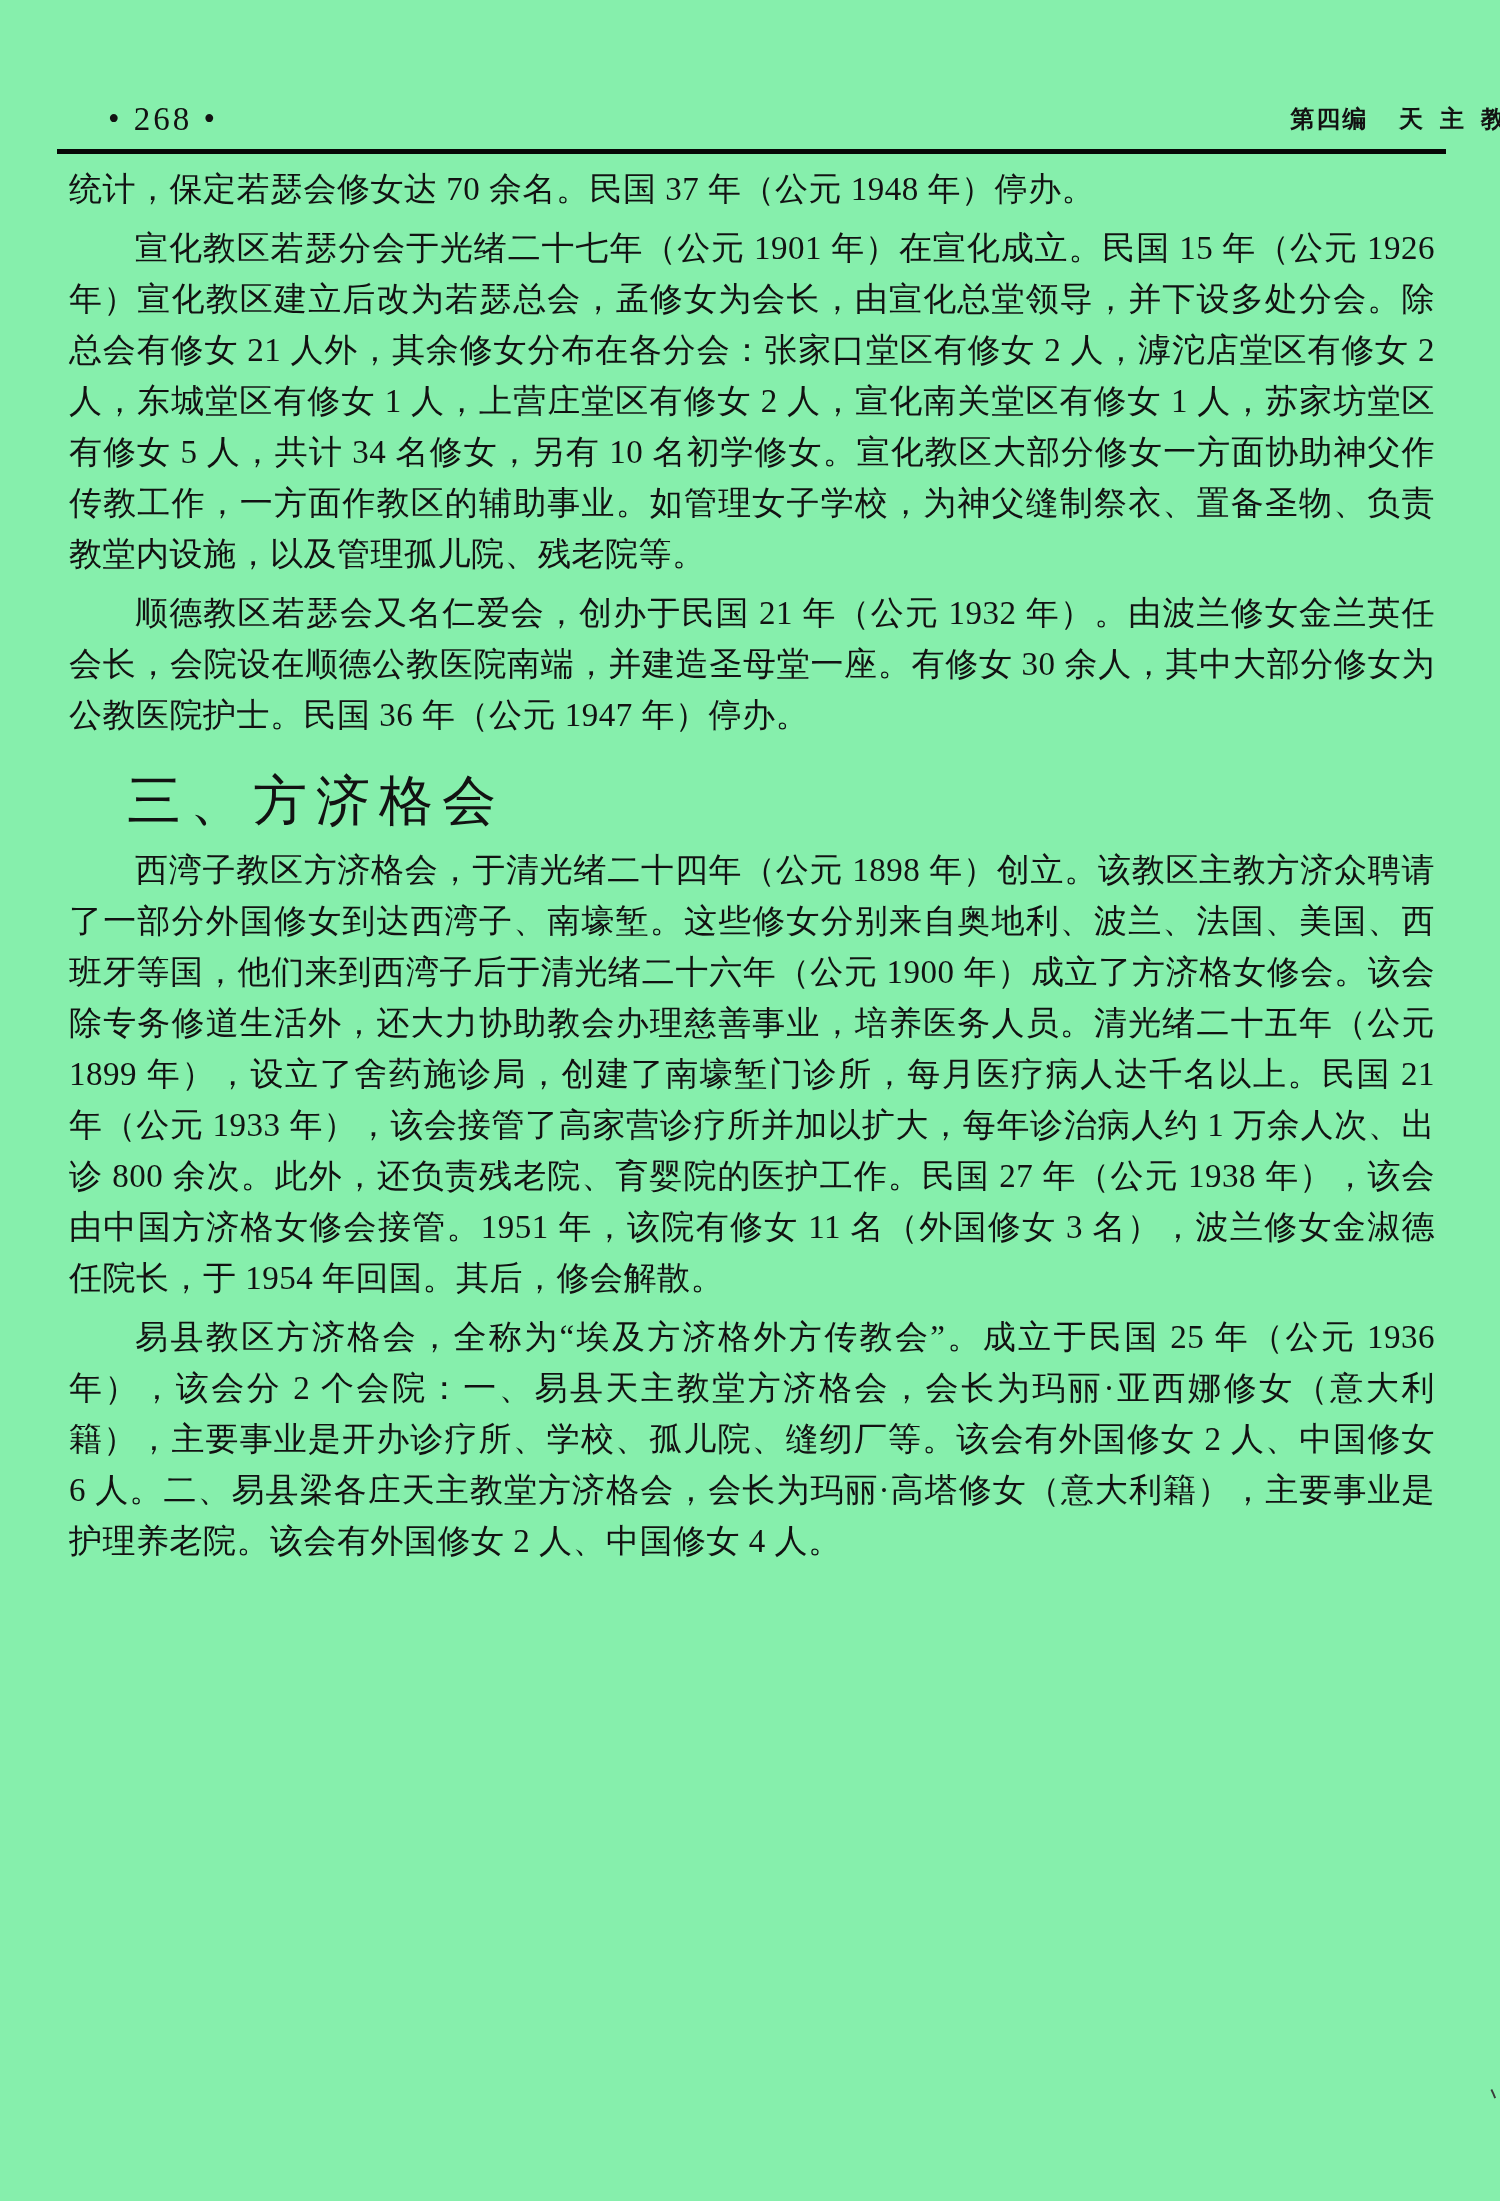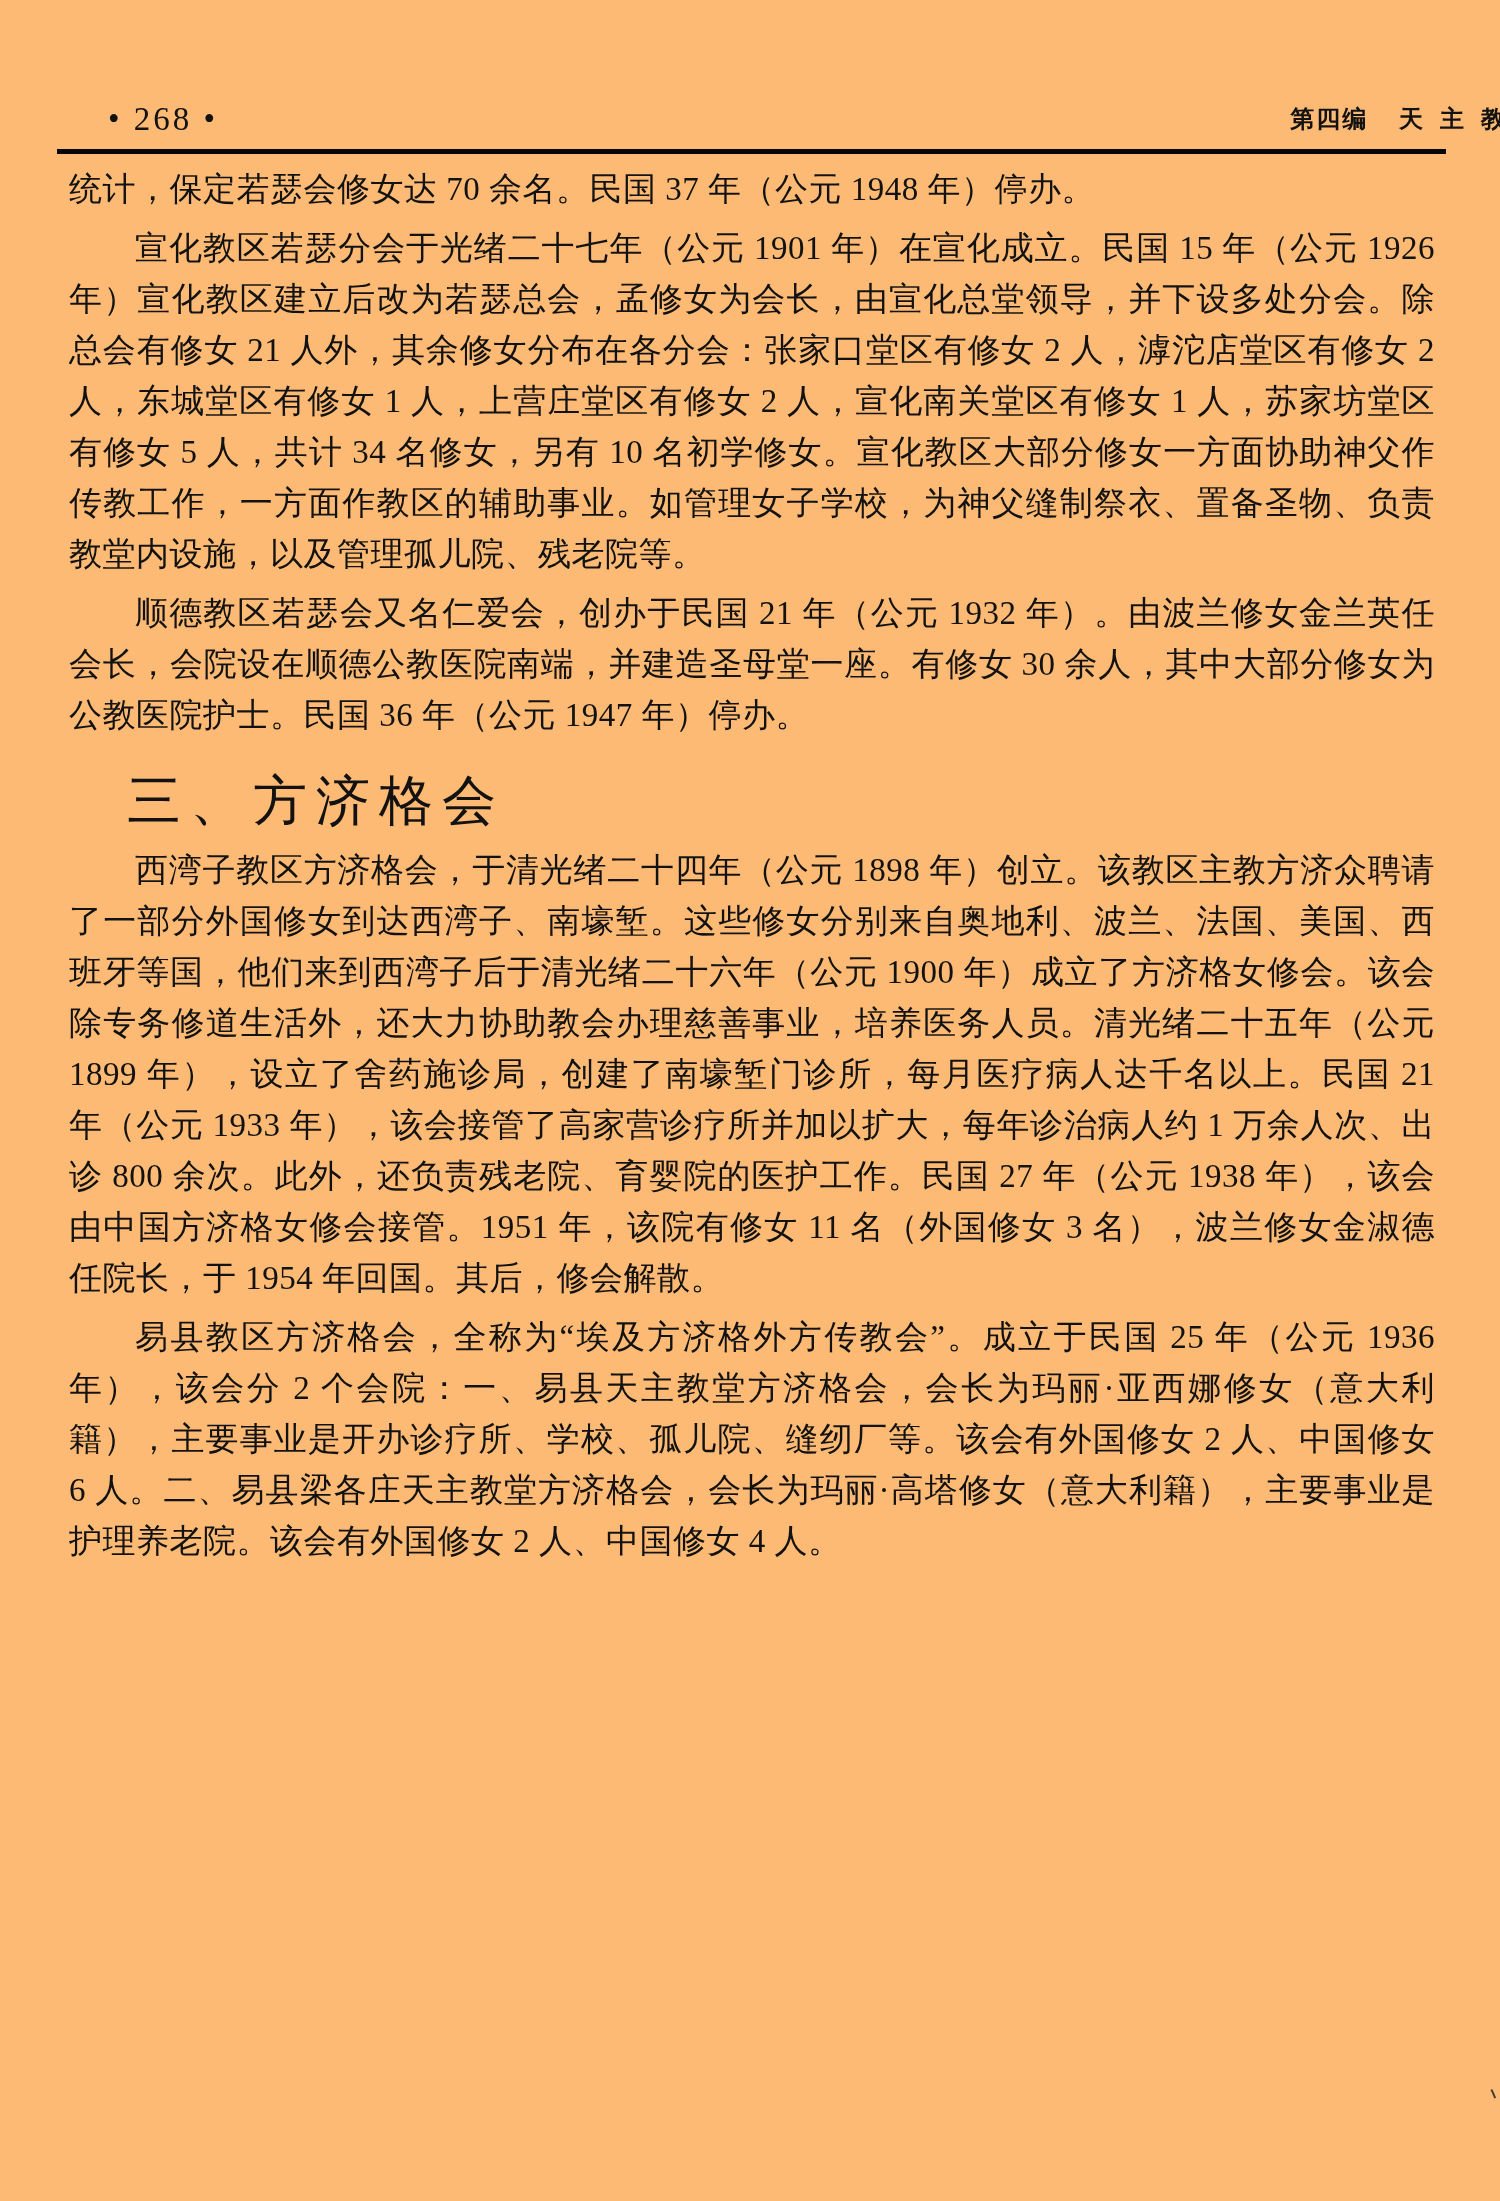--- a/index.html
+++ b/index.html
@@ -4,21 +4,21 @@
 <style>
   html, body {
     margin: 0;
     padding: 0;
     background: #ffffff;
   }
   .page {
     position: relative;
     width: 1500px;
     height: 2201px;
-    background: #fdba74;
+    background: #86efac;
     overflow: hidden;
     color: #121212;
     font-family: "Liberation Serif", "DejaVu Serif", serif;
     -webkit-font-smoothing: antialiased;
   }
   
   .page-number {
     position: absolute;
     top: 101px;
     left: 108px;

